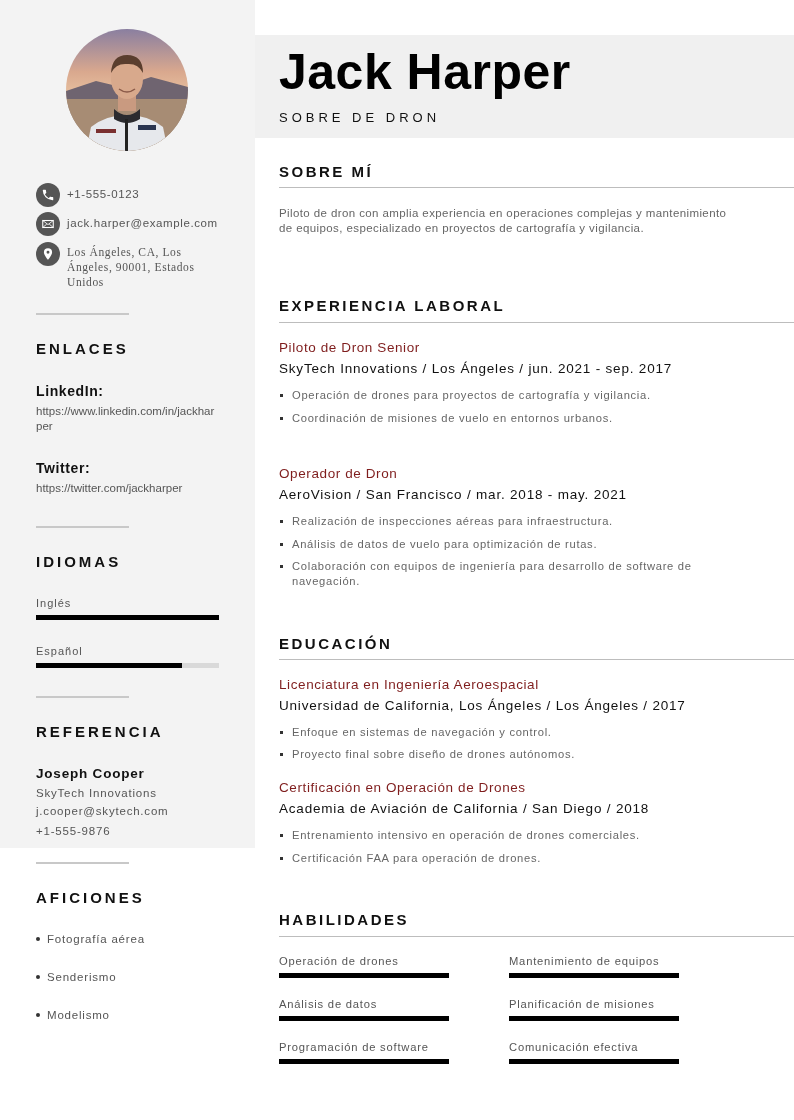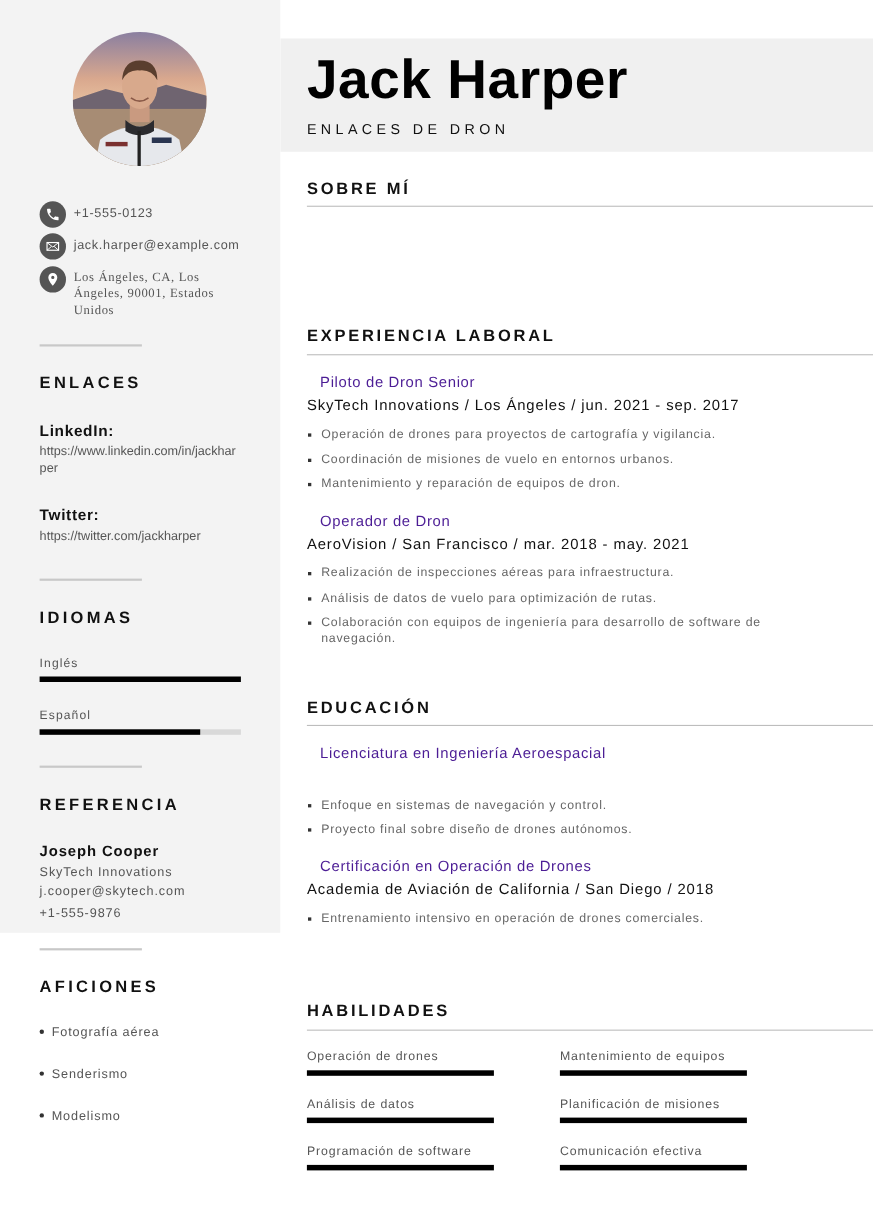--- a/index.html
+++ b/index.html
@@ -35,21 +35,21 @@
 
     .header-band { position: absolute; left: 0; top: 35px; width: 539px; height: 103px; background: #f0f0f0; }
     .name { position: absolute; left: 24px; top: 42px; font-size: 50px; font-weight: bold; color: #000; letter-spacing: 0.5px; line-height: 60px; }
     .job-title { position: absolute; left: 24px; top: 110px; font-size: 13px; letter-spacing: 4px; color: #111; }
 
     .sec-heading { position: absolute; left: 24px; font-size: 15px; font-weight: bold; letter-spacing: 2.5px; color: #111; }
     .sec-rule { position: absolute; left: 24px; width: 515px; height: 1px; background: #bdbdbd; }
 
     .about { position: absolute; left: 24px; top: 206px; width: 460px; font-size: 11.5px; color: #666; line-height: 15px; letter-spacing: 0.4px; }
 
-    .entry-title { position: absolute; left: 36px; font-size: 13.5px; color: #4c1d95; letter-spacing: 0.6px; }
+    .entry-title { position: absolute; left: 24px; font-size: 13.5px; color: #7f1d1d; letter-spacing: 0.6px; }
     .entry-sub { position: absolute; left: 24px; font-size: 13.5px; color: #111; letter-spacing: 0.8px; }
     .bullet { position: absolute; left: 24px; width: 470px; font-size: 11.2px; color: #666; letter-spacing: 0.7px; line-height: 14.5px; padding-left: 13px; }
     .bullet::before { content: ""; position: absolute; left: 1px; top: 6px; width: 3px; height: 3px; background: #333; }
 
     .skill-label { position: absolute; font-size: 11.2px; color: #555; letter-spacing: 0.8px; }
     .skill-bar { position: absolute; width: 170px; height: 5px; background: #d9d9d9; }
     .skill-fill { height: 100%; background: #000; }
   </style>
 </head>
 <body>
@@ -143,50 +143,52 @@
   <div class="side-heading" style="top:889px;">AFICIONES</div>
 
   <div class="hobby" style="top:933px;"><span class="dot"></span><span>Fotografía aérea</span></div>
   <div class="hobby" style="top:971px;"><span class="dot"></span><span>Senderismo</span></div>
   <div class="hobby" style="top:1009px;"><span class="dot"></span><span>Modelismo</span></div>
 </aside>
 
 <main class="main">
   <div class="header-band"></div>
   <h1 class="name">Jack Harper</h1>
-  <div class="job-title">ENLACES DE DRON</div>
+  <div class="job-title">SOBRE DE DRON</div>
 
   <div class="sec-heading" style="top:163px;">SOBRE MÍ</div>
   <div class="sec-rule" style="top:187px;"></div>
+  <div class="about">Piloto de dron con amplia experiencia en operaciones complejas y mantenimiento de equipos, especializado en proyectos de cartografía y vigilancia.</div>
 
   <div class="sec-heading" style="top:297px;">EXPERIENCIA LABORAL</div>
   <div class="sec-rule" style="top:322px;"></div>
 
   <div class="entry-title" style="top:340px;">Piloto de Dron Senior</div>
   <div class="entry-sub" style="top:361px;">SkyTech Innovations / Los Ángeles / jun. 2021 - sep. 2017</div>
   <div class="bullet" style="top:388px;">Operación de drones para proyectos de cartografía y vigilancia.</div>
   <div class="bullet" style="top:411px;">Coordinación de misiones de vuelo en entornos urbanos.</div>
-  <div class="bullet" style="top:433px;">Mantenimiento y reparación de equipos de dron.</div>
 
   <div class="entry-title" style="top:466px;">Operador de Dron</div>
   <div class="entry-sub" style="top:487px;text-align:center;">AeroVision / San Francisco / mar. 2018 - may. 2021</div>
   <div class="bullet" style="top:514px;">Realización de inspecciones aéreas para infraestructura.</div>
   <div class="bullet" style="top:537px;">Análisis de datos de vuelo para optimización de rutas.</div>
   <div class="bullet" style="top:559px;">Colaboración con equipos de ingeniería para desarrollo de software de navegación.</div>
 
   <div class="sec-heading" style="top:635px;">EDUCACIÓN</div>
   <div class="sec-rule" style="top:659px;"></div>
 
   <div class="entry-title" style="top:677px;">Licenciatura en Ingeniería Aeroespacial</div>
+  <div class="entry-sub" style="top:698px;">Universidad de California, Los Ángeles / Los Ángeles / 2017</div>
   <div class="bullet" style="top:725px;">Enfoque en sistemas de navegación y control.</div>
   <div class="bullet" style="top:747px;">Proyecto final sobre diseño de drones autónomos.</div>
 
   <div class="entry-title" style="top:780px;">Certificación en Operación de Drones</div>
   <div class="entry-sub" style="top:801px;">Academia de Aviación de California / San Diego / 2018</div>
   <div class="bullet" style="top:828px;">Entrenamiento intensivo en operación de drones comerciales.</div>
+  <div class="bullet" style="top:851px;">Certificación FAA para operación de drones.</div>
 
   <div class="sec-heading" style="top:911px;">HABILIDADES</div>
   <div class="sec-rule" style="top:936px;"></div>
 
   <div class="skill-label" style="left:24px; top:955px;">Operación de drones</div>
   <div class="skill-bar" style="left:24px; top:973px;">
       <div class="skill-fill" style="width:100%;"></div>
     </div>
 
   <div class="skill-label" style="left:254px; top:955px;">Mantenimiento de equipos</div>

